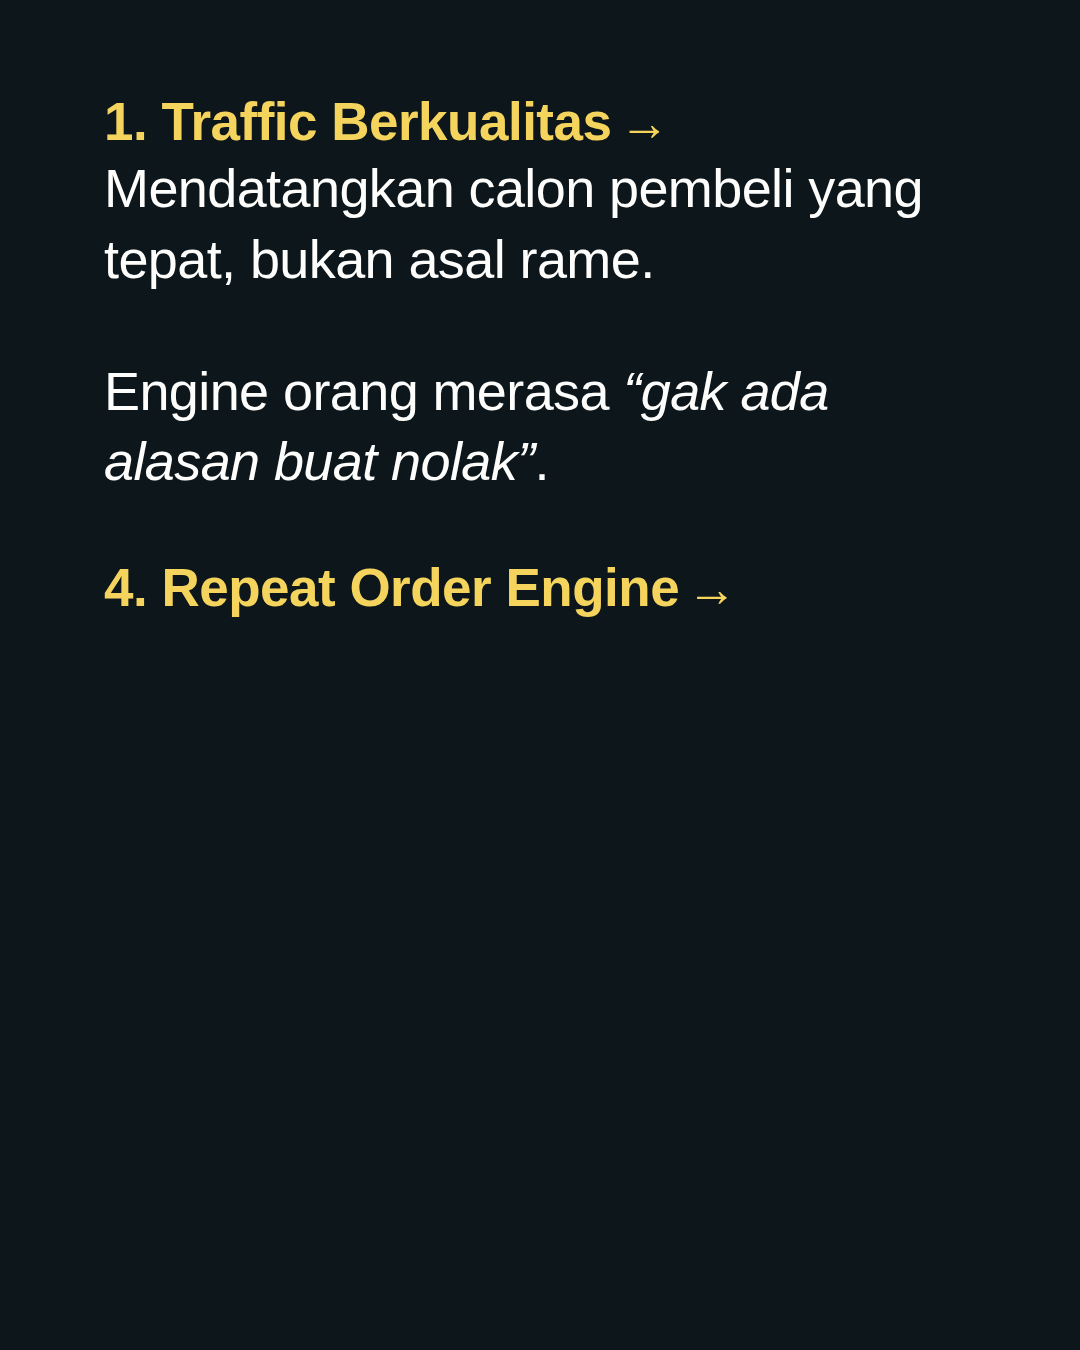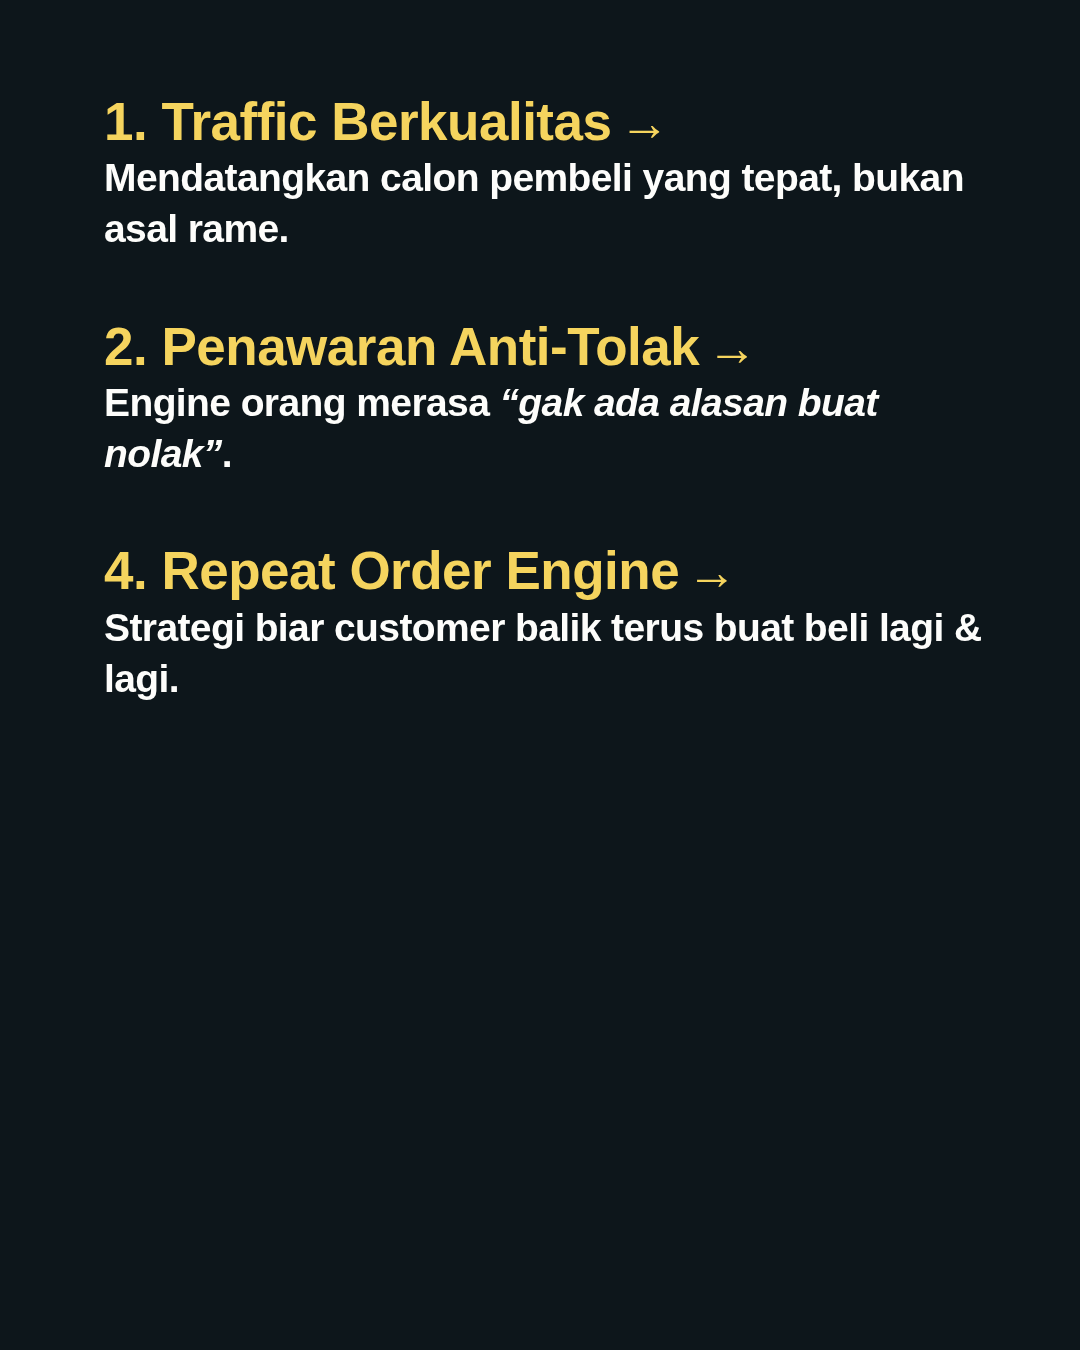--- a/index.html
+++ b/index.html
@@ -39,50 +39,46 @@
   }
   .arrow {
     display: inline-block;
     font-weight: normal;
     font-size: 50px;
     margin-left: 8px;
     vertical-align: baseline;
   }
   .body-text {
     color: #fdfdfb;
-    font-size: 39px;
+    font-size: 54px;
     line-height: 1.30;
     letter-spacing: -0.6px;
     margin: 0;
-    font-weight: 700;
+    font-weight: 400;
   }
   .body-text .quote {
     font-style: italic;
   }
 </style>
 </head>
 <body>
 
 <div class="slide">
 
   <div class="item">
     <h2 class="headline">
       <span>1. Traffic Berkualitas</span><span class="arrow">→</span>
     </h2>
     <p class="body-text"><span>Mendatangkan calon pembeli yang tepat, bukan asal rame.</span><span class="quote"></span><span></span></p>
   </div>
 
   <div class="item">
-    <h2 class="headline">
-      <span>2. Penawaran Anti-Tolak</span><span class="arrow">→</span>
-    </h2>
     <p class="body-text"><span>Engine orang merasa </span><span class="quote">“gak ada alasan buat nolak”</span><span>.</span></p>
   </div>
 
 
   <div class="item">
     <h2 class="headline">
       <span>4. Repeat Order Engine</span><span class="arrow">→</span>
     </h2>
-    <p class="body-text"><span>Strategi biar customer balik terus buat beli lagi &amp; lagi.</span><span class="quote"></span><span></span></p>
   </div>
 
 </div>
 
 </body></html>

